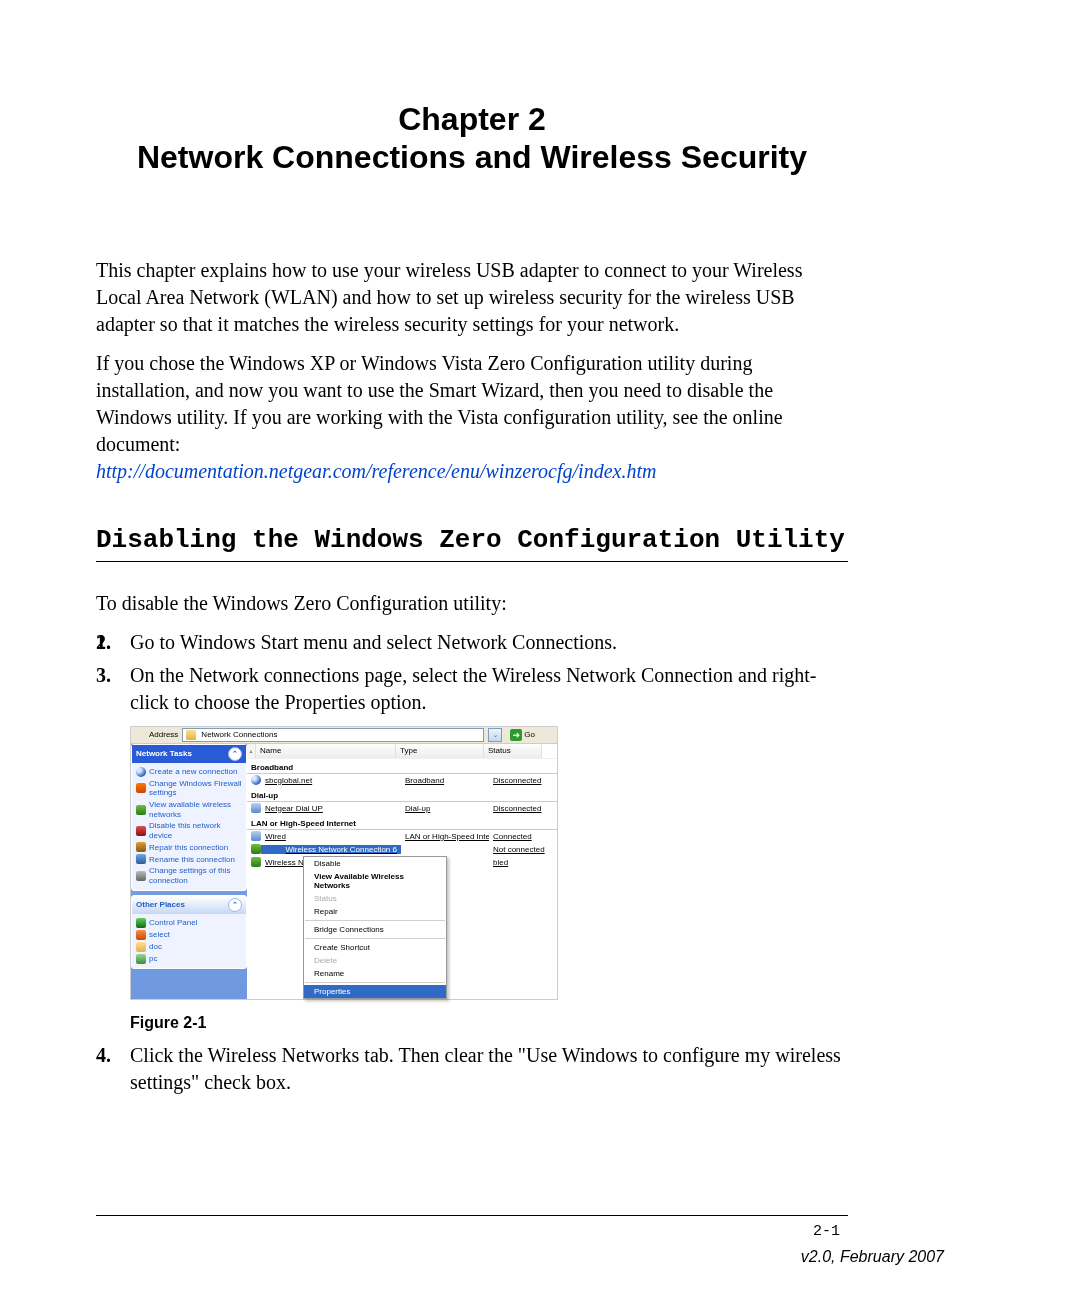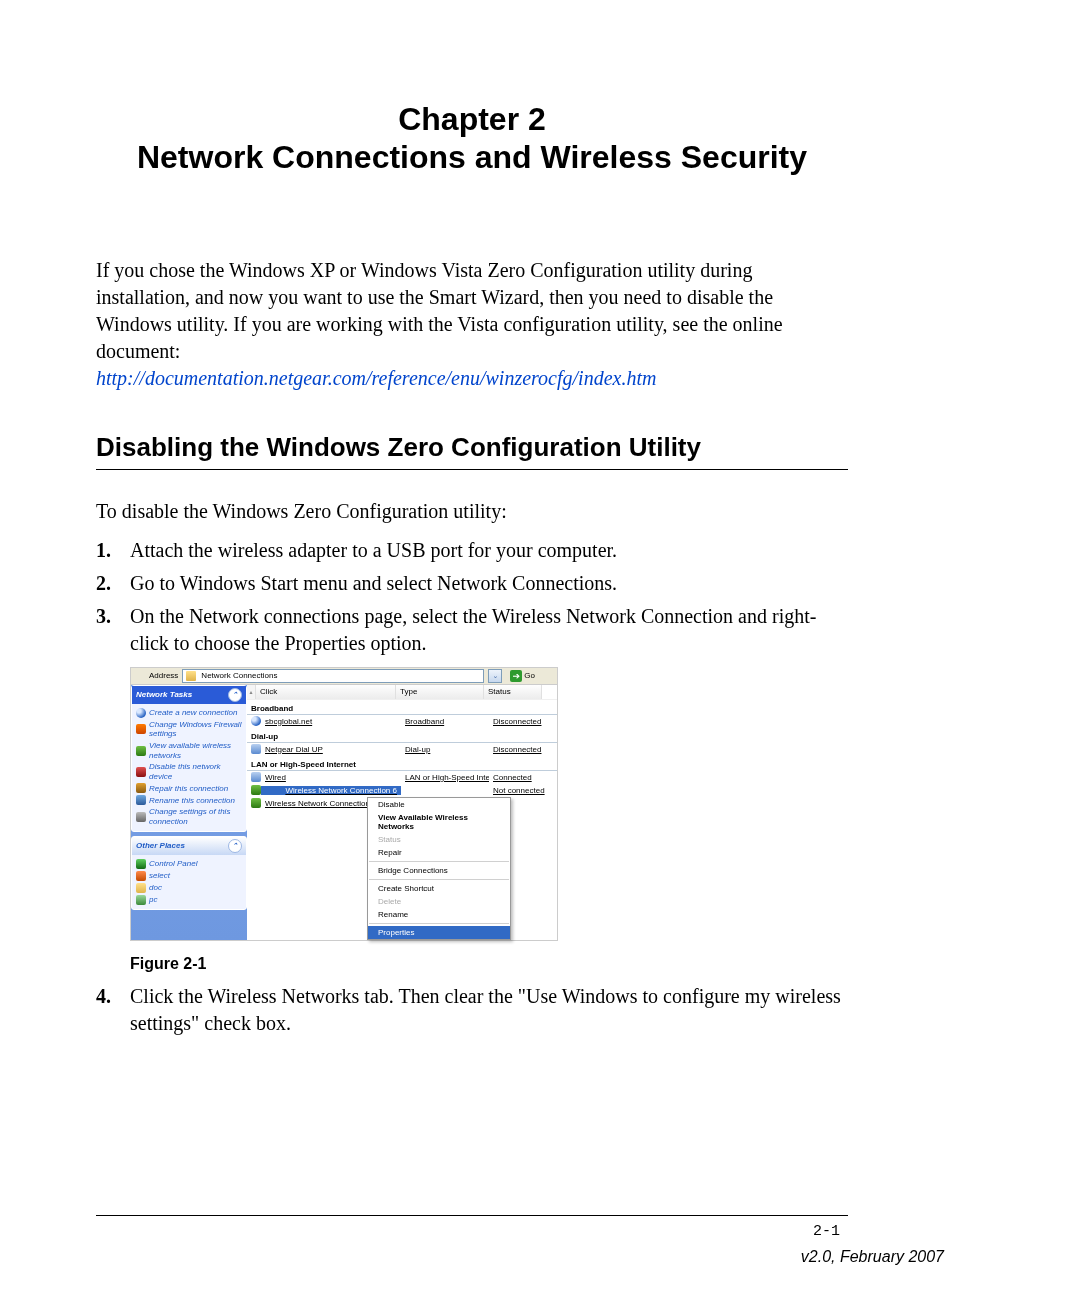--- a/index.html
+++ b/index.html
@@ -27,21 +27,21 @@
   .body-text {
     font-size: 20px;
     line-height: 1.35;
     margin: 0 0 12px 0;
   }
   .link {
     color: #0044cc;
     font-style: italic;
   }
   .section-h {
-    font-family: Liberation Sans, sans-serif;
+    font-family: Liberation Mono, monospace;
     font-weight: bold;
     font-size: 26px;
     padding-bottom: 6px;
     border-bottom: 1px solid #000;
     margin: 40px 0 28px 0;
   }
   ol.steps {
     list-style: none;
     padding: 0;
     margin: 0;
@@ -108,21 +108,20 @@
   .go-arrow {
     width: 12px; height: 12px; border-radius: 2px;
     background: #2e9a2e; display: flex; align-items: center; justify-content: center;
     color: #fff; font-size: 9px;
   }
   .xp-body { display: flex; }
   .sidebar {
     width: 116px;
     background: linear-gradient(#7ba2e7,#6e98e0);
     padding: 0;
-    font-style: italic;
   }
   .side-panel {
     background: #eff3ff;
     border: 1px solid #fff;
     border-radius: 3px;
     margin-bottom: 4px;
   }
   .side-hdr {
     background: linear-gradient(#fff,#c7d8f5);
     color: #215dc6;
@@ -162,21 +161,21 @@
   }
   .lv-row {
     display: flex; align-items: center; height: 13px; text-decoration: underline;
   }
   .lv-row > div { box-sizing: border-box; padding: 0 4px; white-space: nowrap; overflow: hidden; }
   .lv-row .ic { width: 10px; height: 10px; flex: none; margin-left: 4px; }
   .lv-row.selected .name-cell { background: #316ac5; color: #fff; justify-content: flex-end; }
   .name-cell { width: 140px; display: flex; align-items: center; gap: 3px; }
   
   .ctx-menu {
-    position: relative; margin-left: 120px; margin-top: -13px;
+    position: relative; margin-left: 56px; margin-top: -13px;
     width: 142px; background: #fff; border: 1px solid #999;
     box-shadow: 2px 2px 3px rgba(0,0,0,0.25); z-index: 5;
   }
   .ctx-item {
     padding: 2px 10px; border-bottom: 0; color: #000; font-weight: normal;
   }
   .ctx-item.bold { font-weight: bold; }
   .ctx-item.disabled { color: #a9a9a9; }
   .ctx-sep { height: 0; border-top: 1px solid #d0d0d0; margin: 2px 1px; }
   .ctx-item.selected { background: #316ac5; color: #fff; }
@@ -213,32 +212,33 @@
 </style>
 </head>
 <body>
 
 <div class="page">
   <div class="chapter-heading">
     <div>Chapter 2</div>
     <div>Network Connections and Wireless Security</div>
   </div>
 
+  <p class="body-text">This chapter explains how to use your wireless USB adapter to connect to your Wireless Local Area Network (WLAN) and how to set up wireless security for the wireless USB adapter so that it matches the wireless security settings for your network.</p>
 
   <p class="body-text">
     <span>If you chose the Windows XP or Windows Vista Zero Configuration utility during installation, and now you want to use the Smart Wizard, then you need to disable the Windows utility. If you are working with the Vista configuration utility, see the online document:</span><br>
     <span class="link">http://documentation.netgear.com/reference/enu/winzerocfg/index.htm</span>
   </p>
 
   <h2 class="section-h">Disabling the Windows Zero Configuration Utility</h2>
 
   <p class="body-text">To disable the Windows Zero Configuration utility:</p>
 
   <ol class="steps">
-    <li><span class="num">1.</span><span>Attach the wireless adapter to a USB port for your computer.</span></li>
+    <li><span class="num">1.</span></li>
     <li><span class="num">2.</span><span>Go to Windows Start menu and select Network Connections.</span></li>
     <li><span class="num">3.</span><span>On the Network connections page, select the Wireless Network Connection and right-click to choose the Properties option.</span></li>
   </ol>
 
   <div class="figure-wrap">
     <div class="screenshot">
 
       <div class="addr-bar">
         <span>Address</span>
         <div class="field">
@@ -313,21 +313,21 @@
                   <span class="ic ic-pc"></span>
                   <span>pc</span>
                 </div>
             </div>
           </div>
         </div>
 
         <div class="listview">
           <div class="lv-head">
             <div class="sort">▴</div>
-            <div class="c-name">Click</div>
+            <div class="c-name">Name</div>
             <div class="c-type">Type</div>
             <div class="c-status">Status</div>
           </div>
 
           <div class="lv-group">Broadband</div>
           <div class="lv-row">
             <span class="ic ic-globe"></span>
             <div class="name-cell">
                 <span>sbcglobal.net</span>
               </div>

